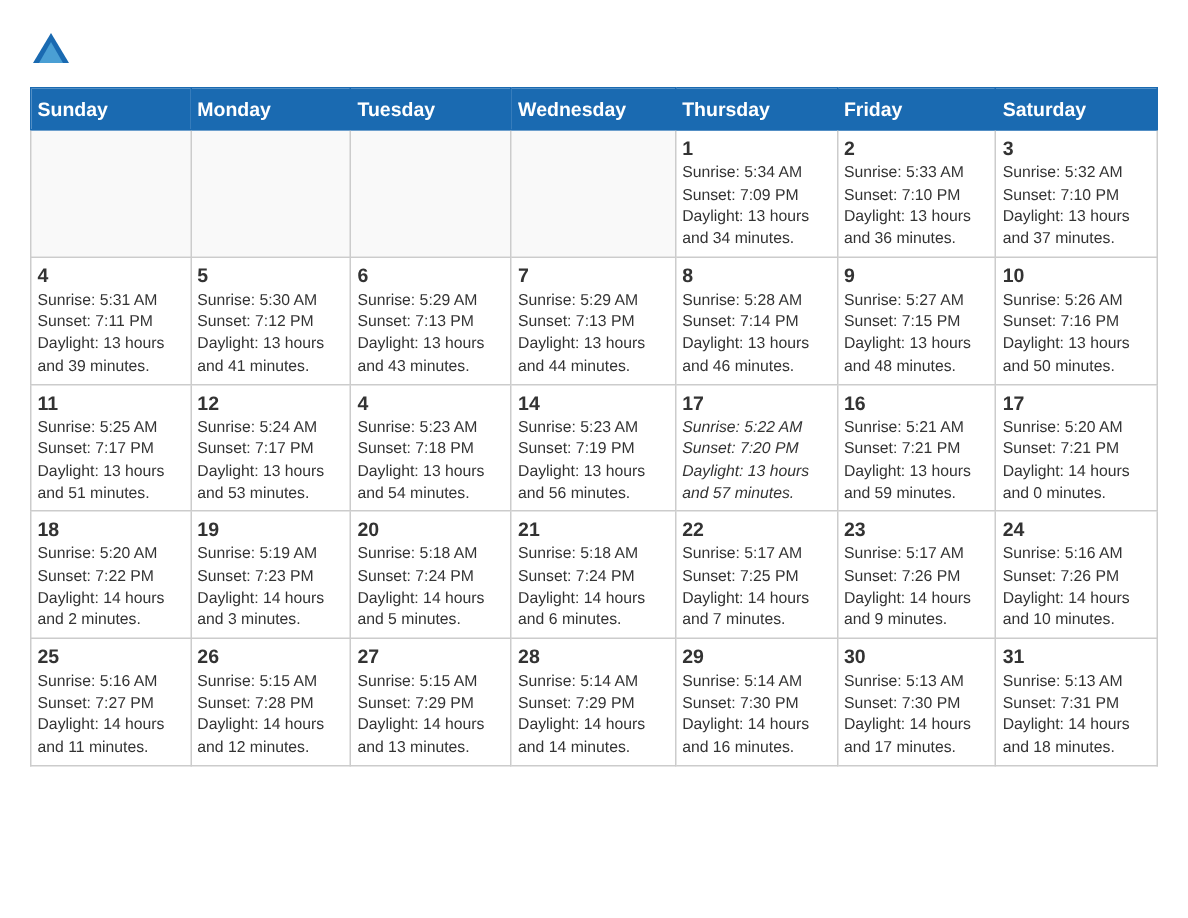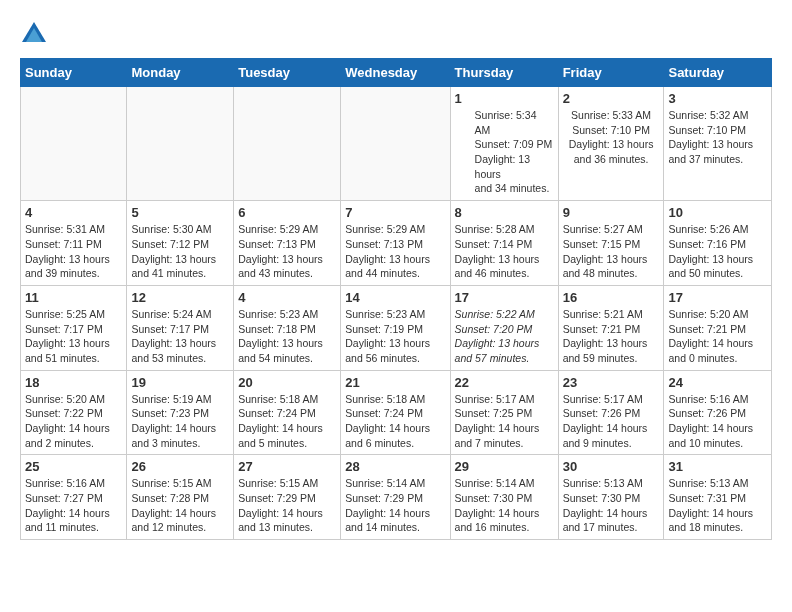--- a/index.html
+++ b/index.html
@@ -127,28 +127,28 @@
       </tr>
   </thead>
   <tbody id="calendar-body">
   <tr>
         <td class="empty"></td>
         <td class="empty"></td>
         <td class="empty"></td>
         <td class="empty"></td>
         <td>
           <span class="day-num">1</span>
-          <div class="day-info" style="white-space: pre-line; margin-left: 20px;">Sunrise: 5:34 AM
+          <div class="day-info" style="white-space: pre-line;">Sunrise: 5:34 AM
 Sunset: 7:09 PM
 Daylight: 13 hours
 and 34 minutes.</div>
         </td>
         <td>
           <span class="day-num">2</span>
-          <div class="day-info" style="white-space: pre-line; text-align: center;">Sunrise: 5:33 AM
+          <div class="day-info" style="white-space: pre-line;">Sunrise: 5:33 AM
 Sunset: 7:10 PM
 Daylight: 13 hours
 and 36 minutes.</div>
         </td>
         <td>
           <span class="day-num">3</span>
           <div class="day-info" style="white-space: pre-line;">Sunrise: 5:32 AM
 Sunset: 7:10 PM
 Daylight: 13 hours
 and 37 minutes.</div>

